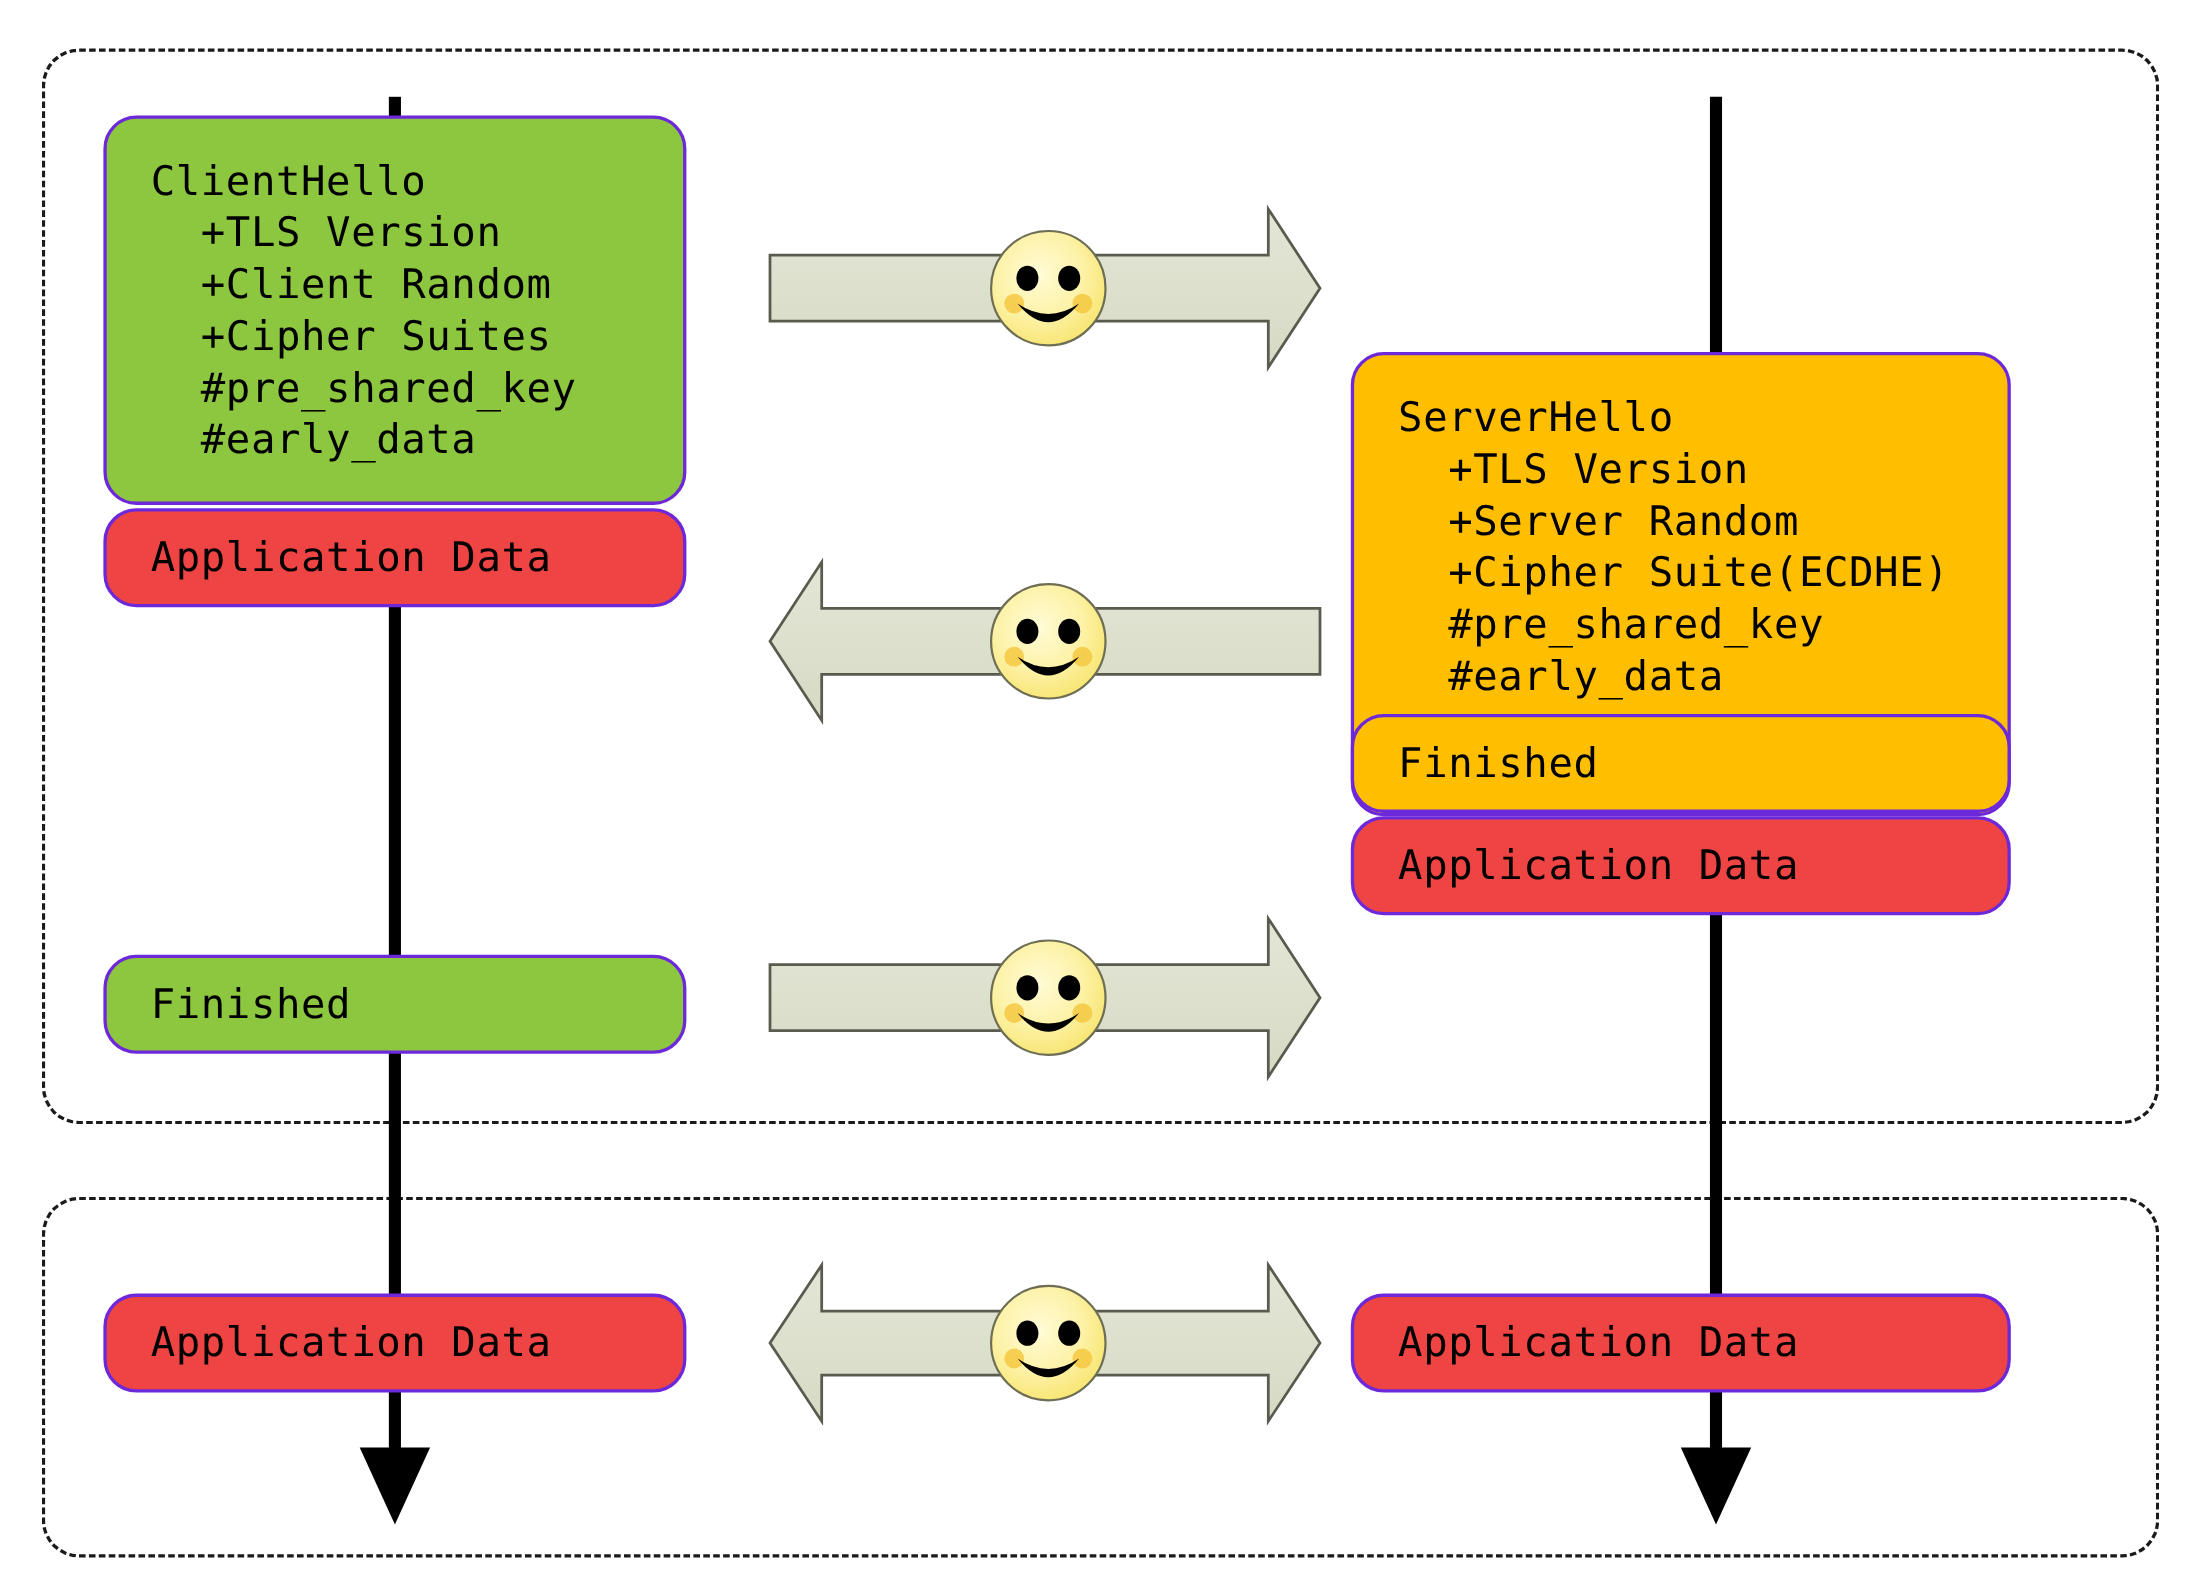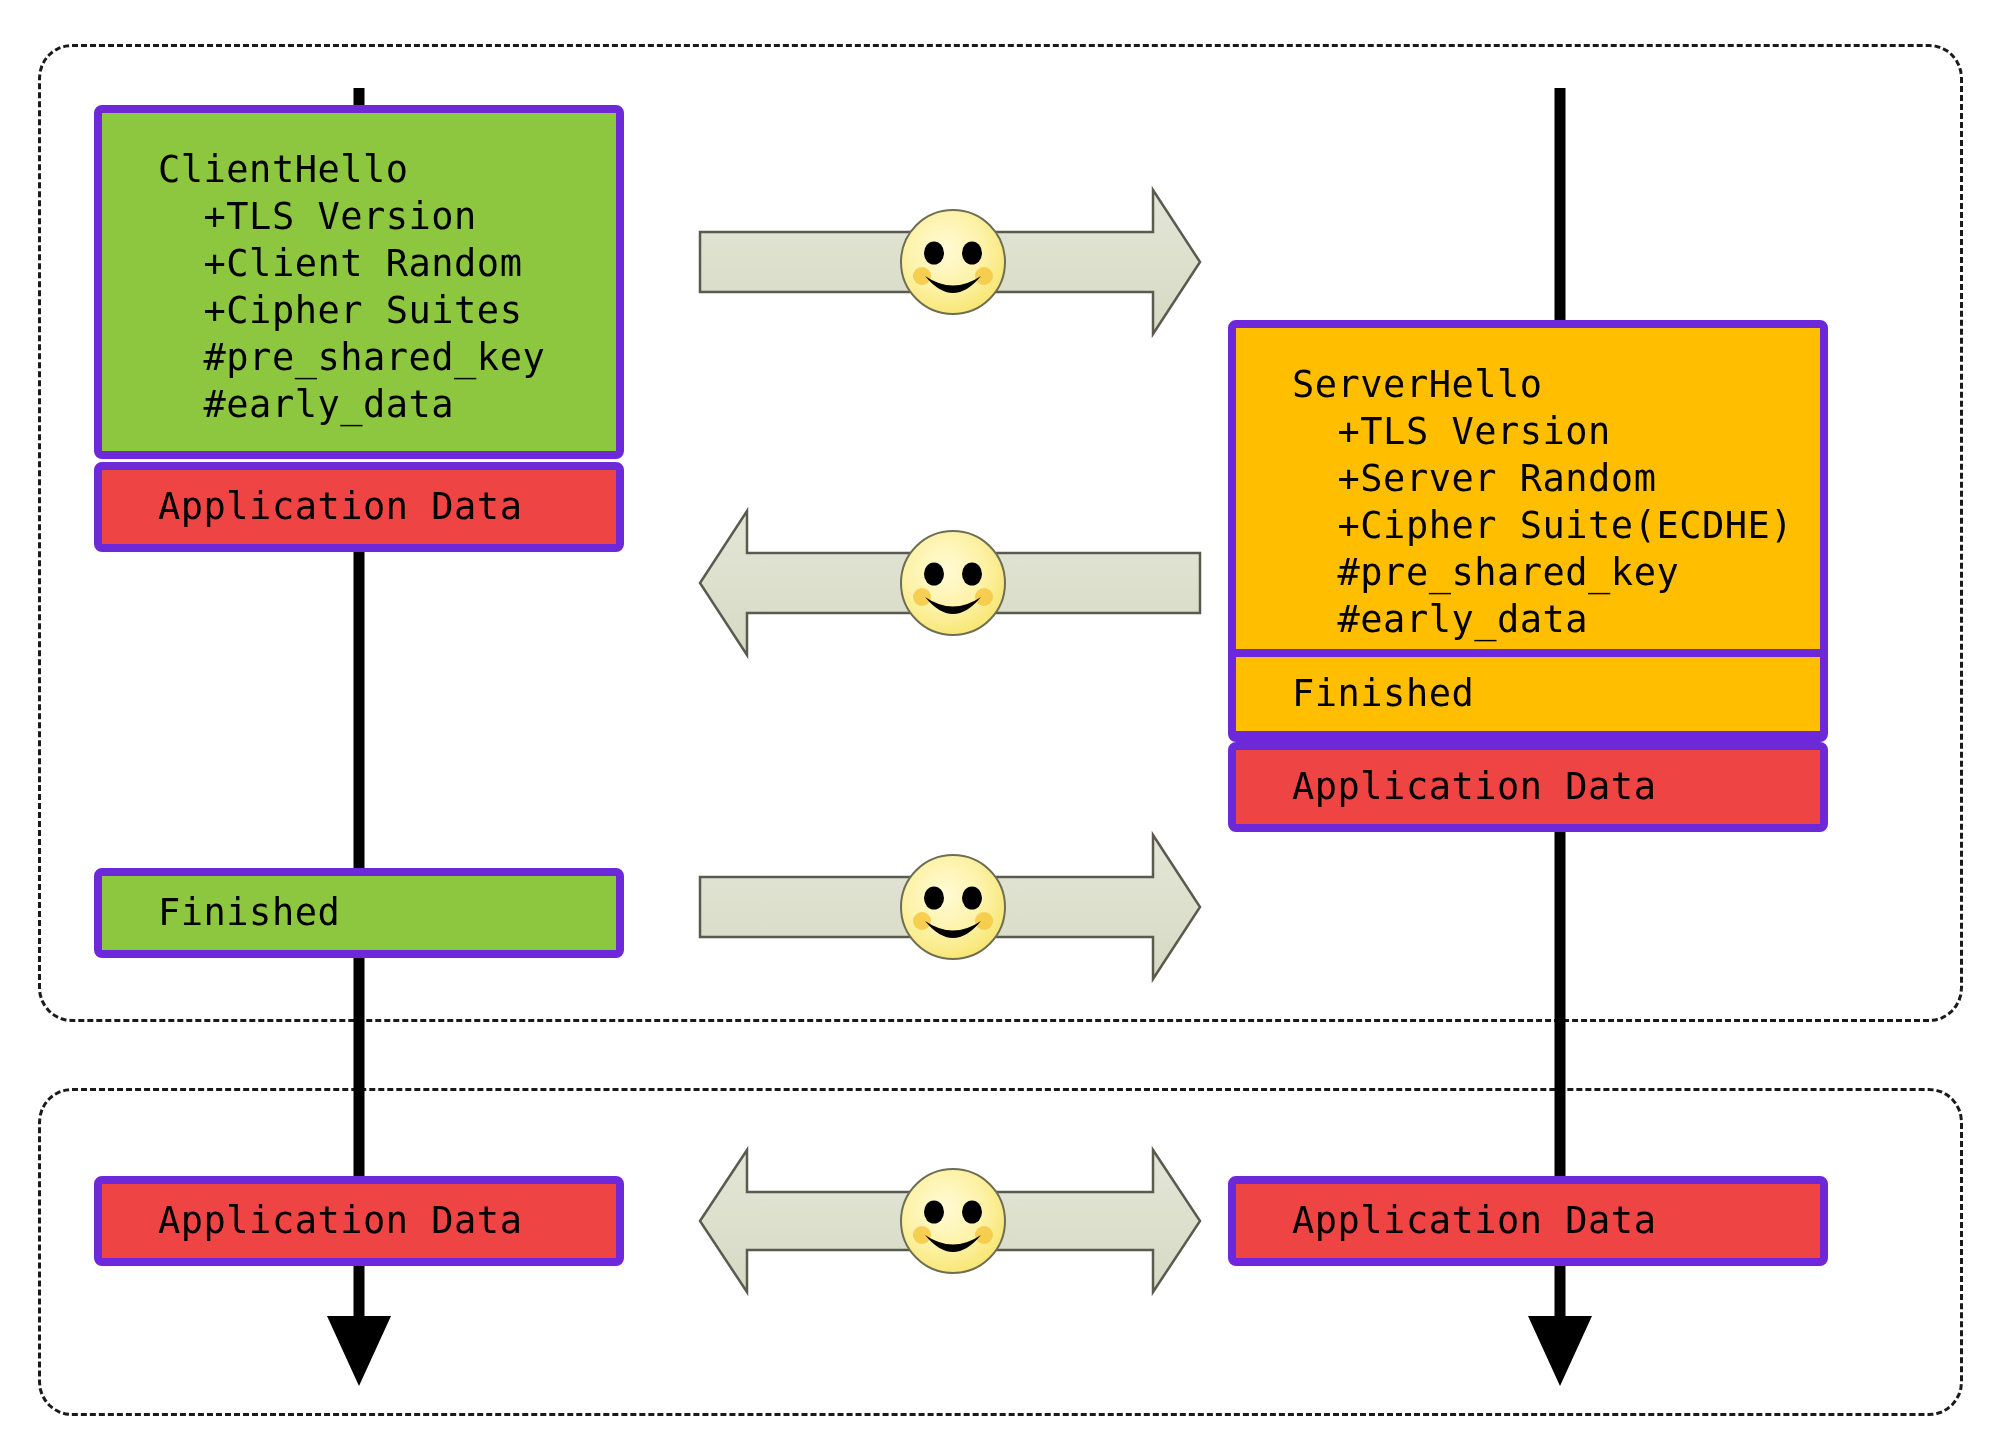--- a/index.html
+++ b/index.html
@@ -28,25 +28,25 @@
     border: 3px dashed #1a1a1a;
     border-radius: 34px;
     box-sizing: border-box;
   }
   #panel-handshake { left: 38px;  top: 44px;   width: 1925px; height: 978px; }
   #panel-appdata   { left: 38px;  top: 1088px; width: 1925px; height: 328px; }
 
   .msgbox {
     position: absolute;
     box-sizing: border-box;
-    border: 8px solid #6d28d9;
-    border-radius: 8px;
+    border: 3px solid #6d28d9;
+    border-radius: 30px;
     display: flex;
     align-items: center;
-    padding-left: 56px;
+    padding-left: 40px;
     z-index: 4;
   }
   .msgbox.multiline {
     display: block;
     padding-top: 34px;
   }
   .msgbox .txt {
     font-family: "DejaVu Sans Mono", "Liberation Mono", monospace;
     font-size: 37px;
     color: #000000;

